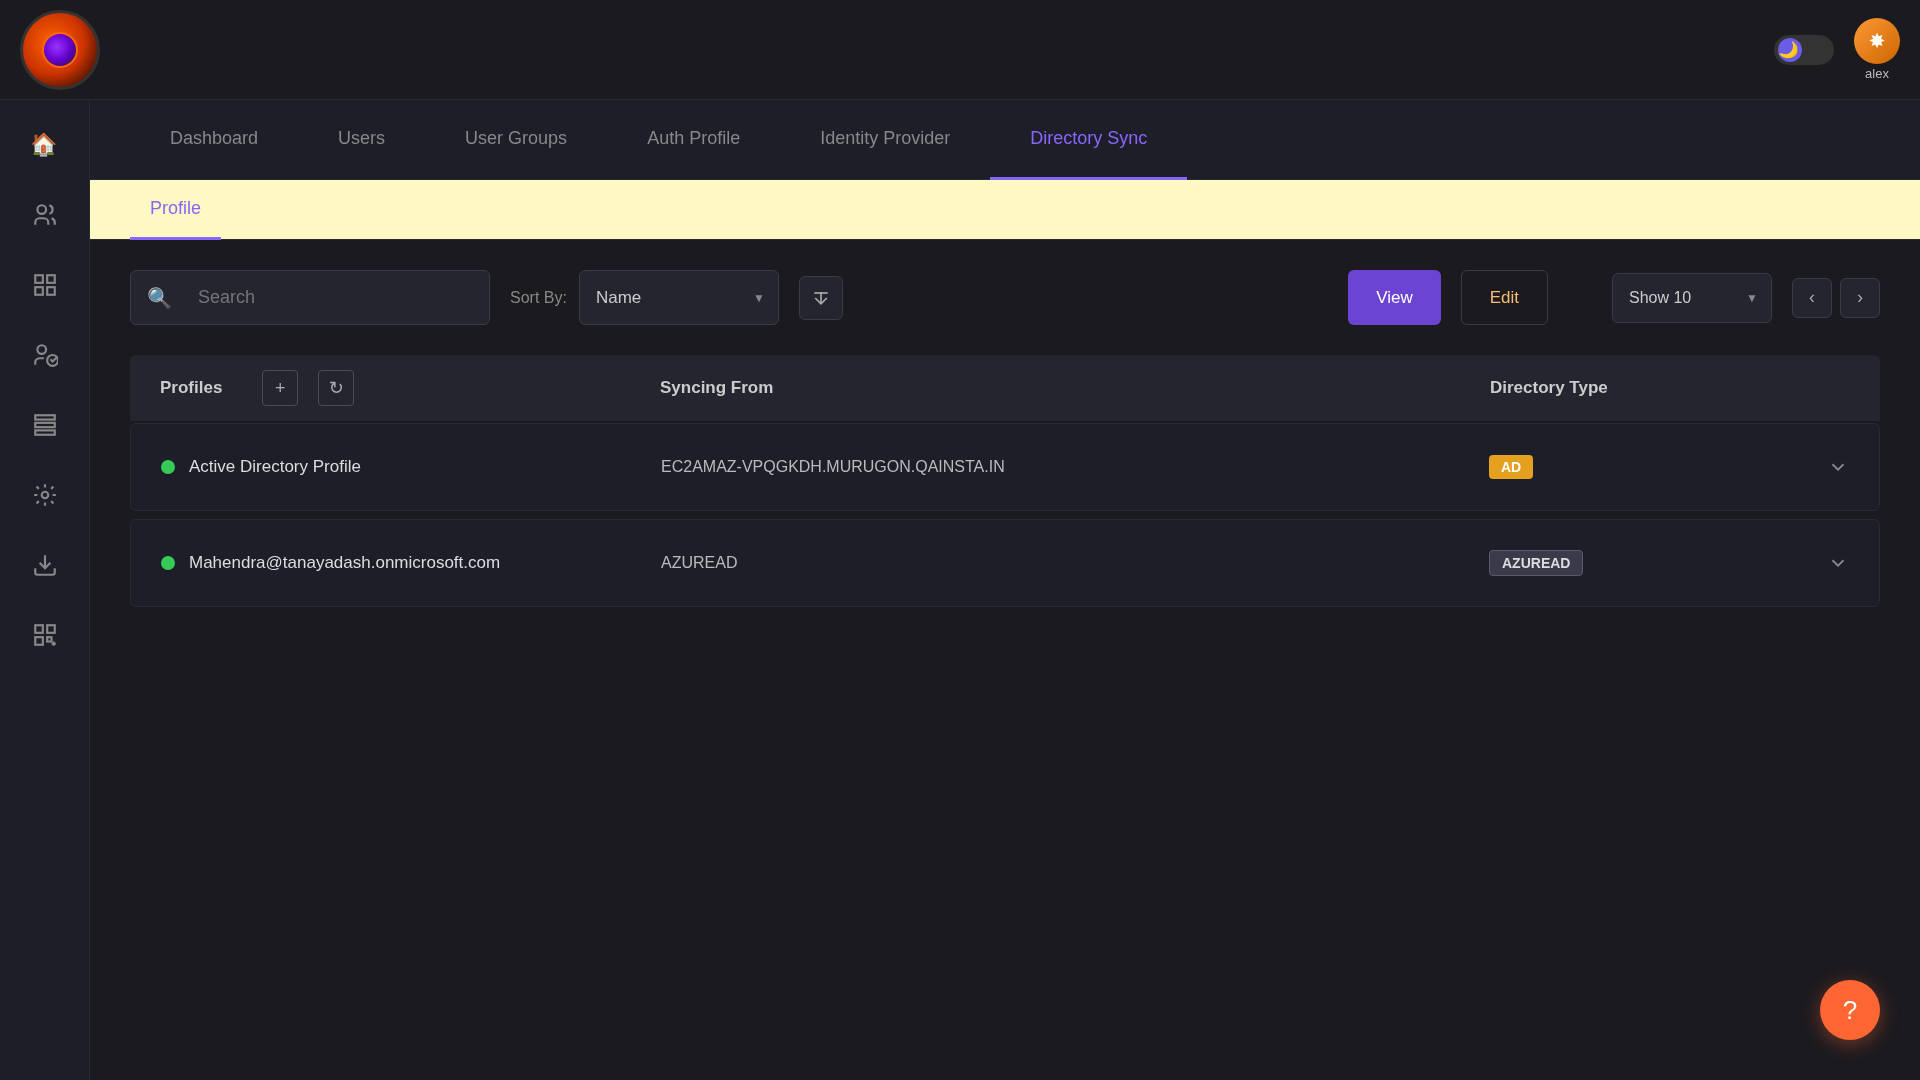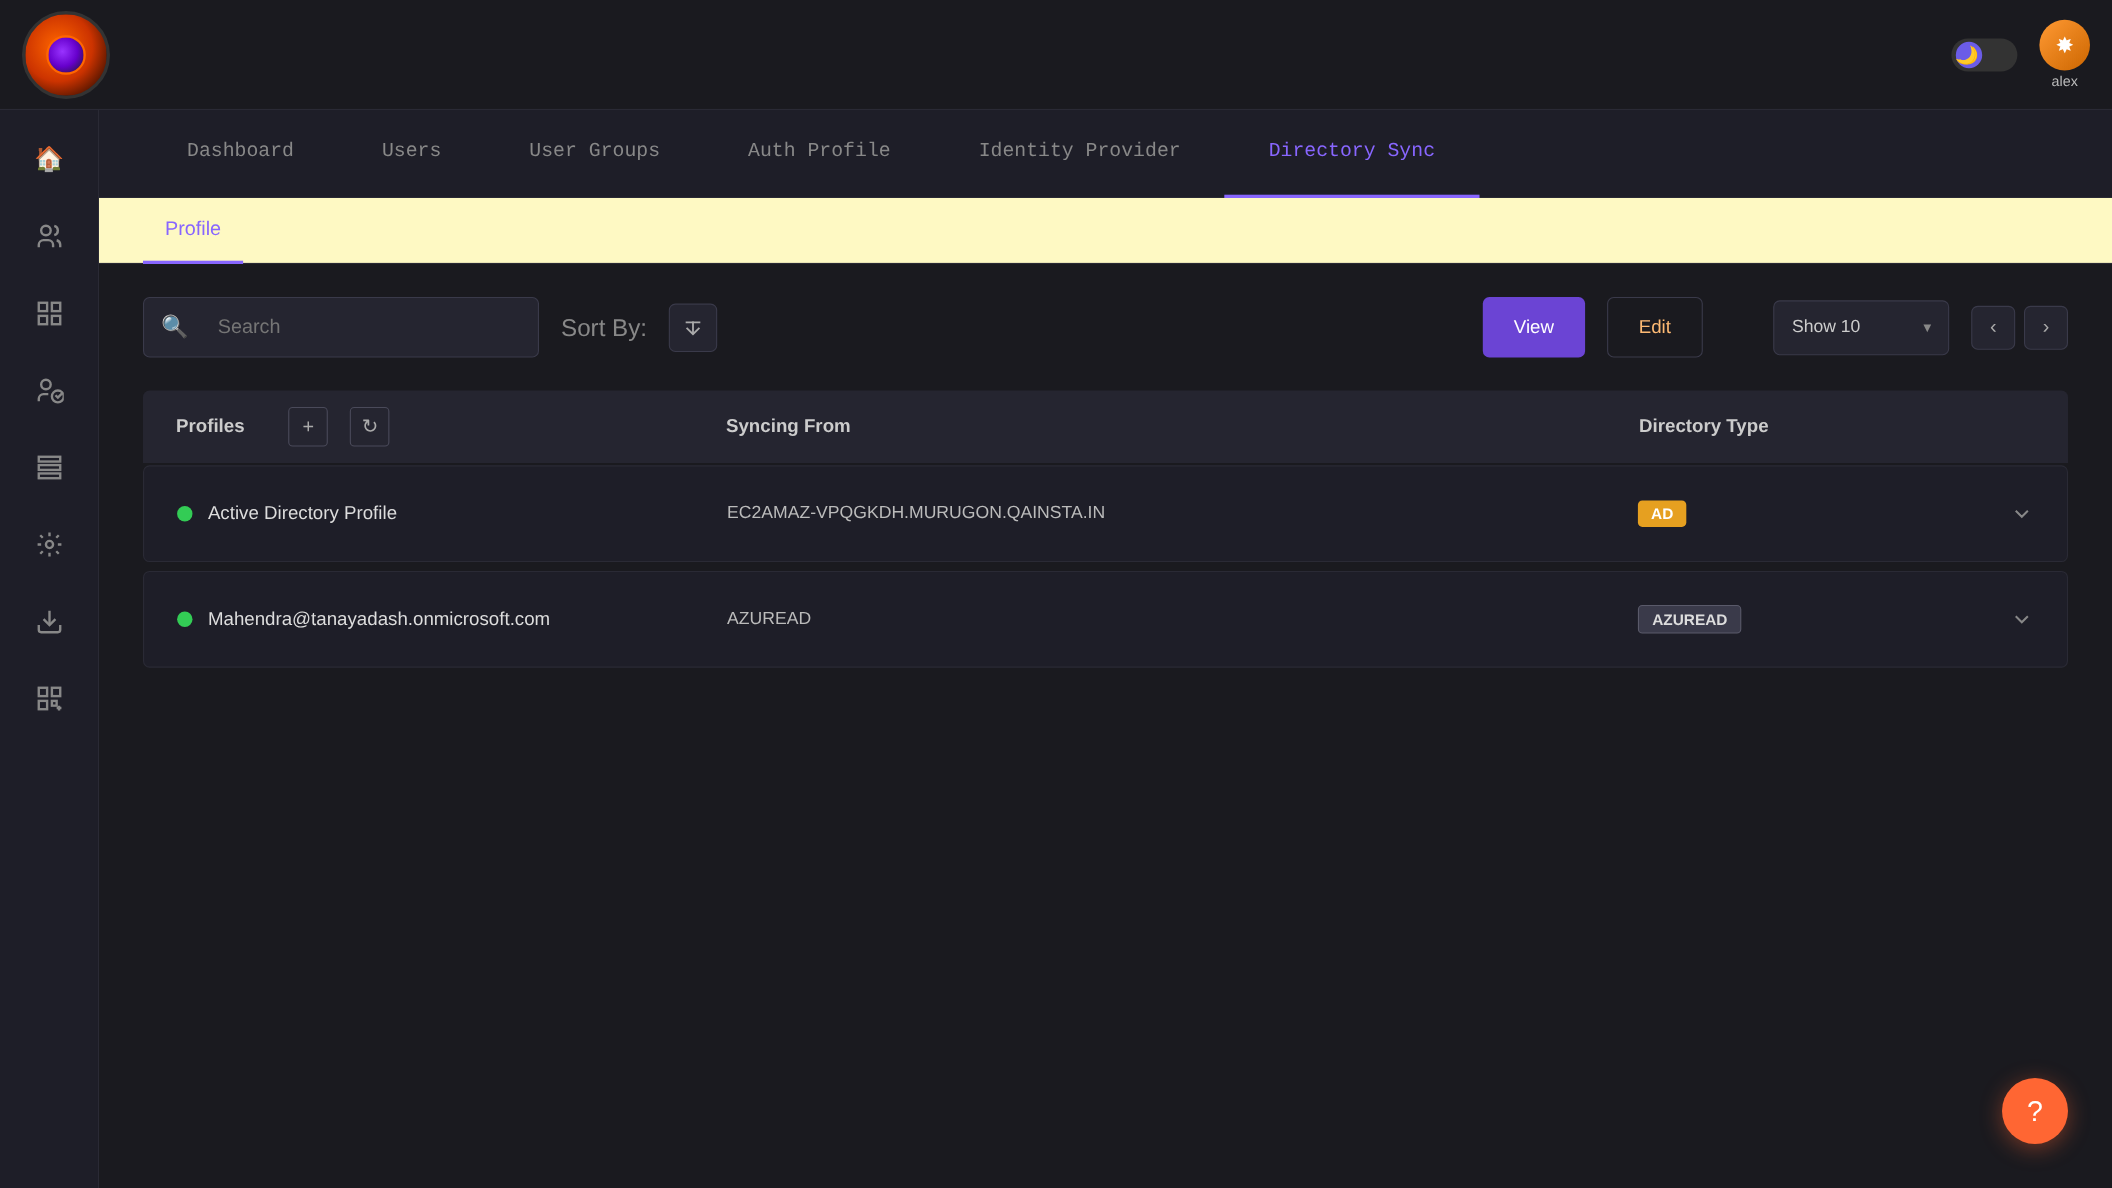--- a/index.html
+++ b/index.html
@@ -132,21 +132,20 @@
       top: 100px;
       left: 90px;
       right: 0;
       height: 80px;
       background: #1e1e28;
       display: flex;
       align-items: center;
       padding: 0 40px;
       gap: 0;
       border-bottom: 1px solid #2a2a35;
-      font-family: Liberation Mono, monospace;
     }
     .nav-tab {
       padding: 0 40px;
       height: 80px;
       display: flex;
       align-items: center;
       font-size: 18px;
       color: #888;
       cursor: pointer;
       border-bottom: 3px solid transparent;
@@ -229,21 +228,21 @@
       font-size: 20px;
     }
 
     .sort-section {
       display: flex;
       align-items: center;
       gap: 12px;
     }
     .sort-label {
       color: #888;
-      font-size: 22px;
+      font-size: 16px;
     }
     .sort-select {
       background: #252530;
       border: 1px solid #3a3a4a;
       border-radius: 6px;
       color: #ccc;
       font-size: 17px;
       padding: 0 40px 0 16px;
       height: 55px;
       width: 200px;
@@ -568,20 +567,27 @@
 <div class="main">
 
   <div class="toolbar">
     <div class="search-box">
       <span class="search-icon">🔍</span>
       <input type="text" placeholder="Search" style="">
     </div>
 
     <div class="sort-section">
       <span class="sort-label">Sort By:</span>
+      <div class="sort-select-wrapper">
+        <select class="sort-select">
+          <option>Name</option>
+          <option>Date</option>
+          <option>Type</option>
+        </select>
+      </div>
     </div>
 
     <button class="sort-order-btn">
       <svg width="20" height="20" viewBox="0 0 24 24" fill="none" stroke="currentColor" stroke-width="2">
         <line x1="12" y1="5" x2="12" y2="19"></line>
           <polyline points="19 12 12 19 5 12"></polyline>
         <line x1="4" y1="6" x2="20" y2="6"></line>
       </svg>
     </button>
 

